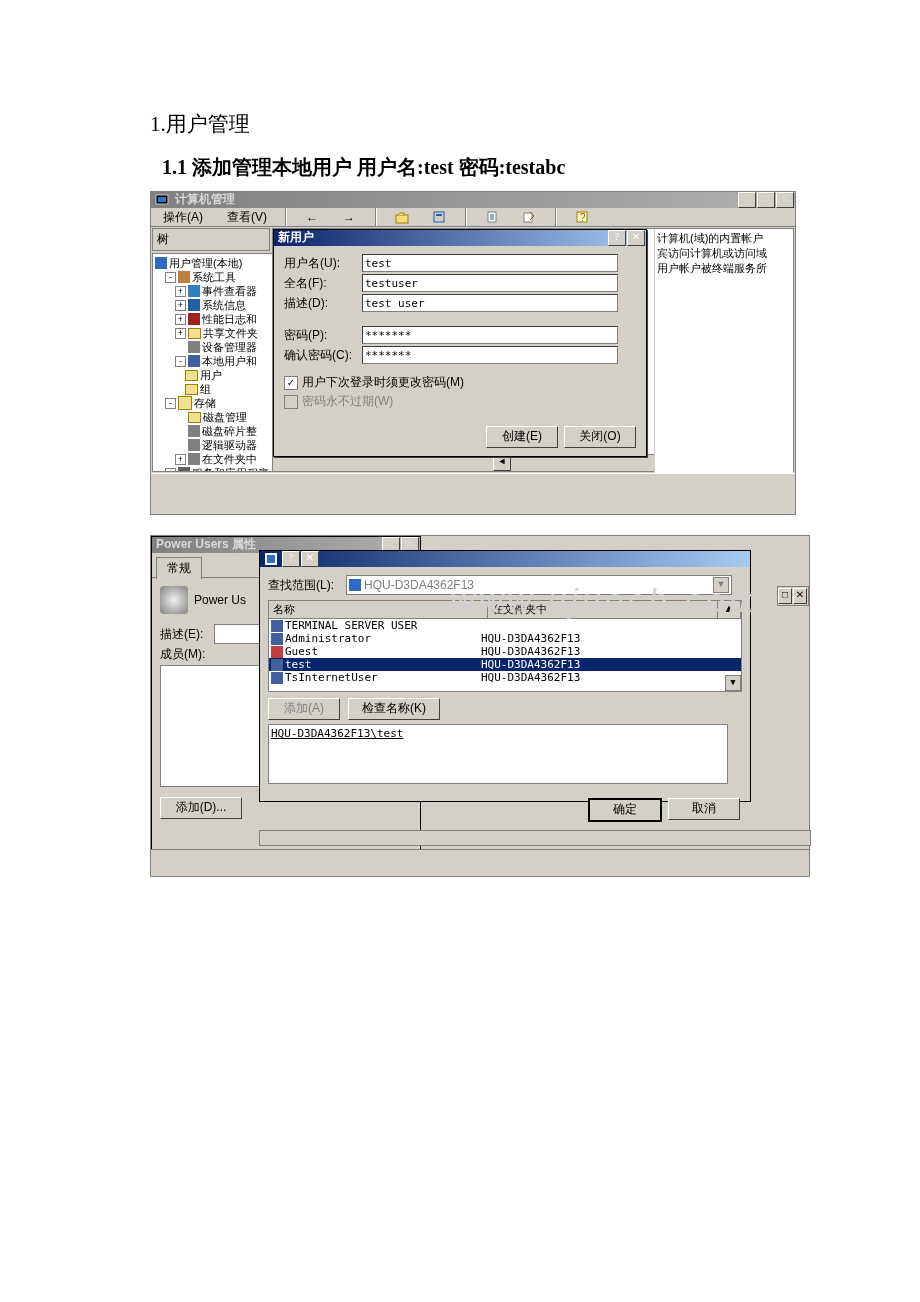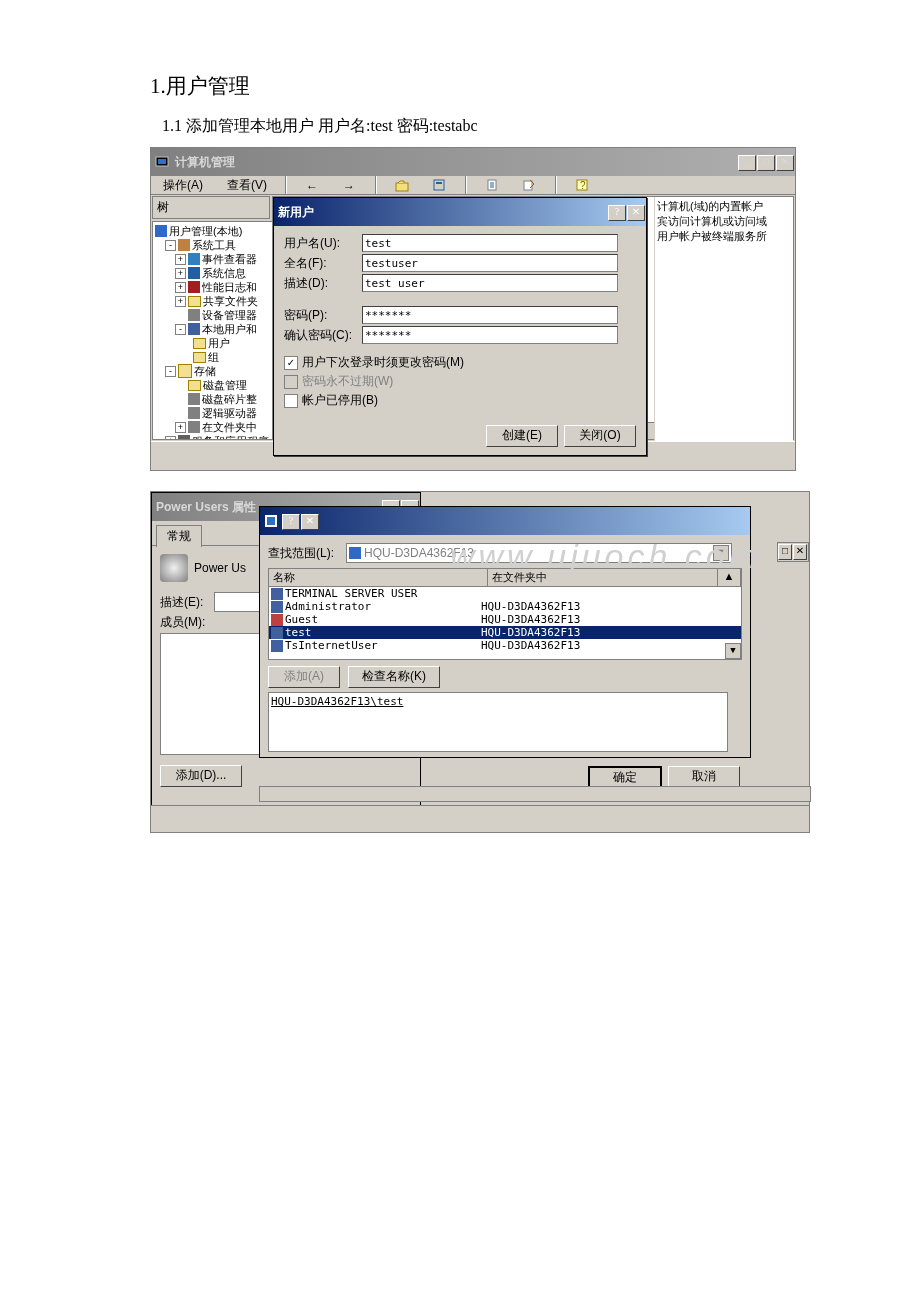--- a/index.html
+++ b/index.html
@@ -1,37 +1,37 @@
 <!DOCTYPE html>
 <html><head>
 <meta charset="utf-8">
 <style>
   html,body{margin:0;padding:0;background:#fff;font-family:"SimSun","宋体",serif;font-size:21px;color:#000;width:920px}
-  .page{padding:72px 150px 50px 150px}
+  .page{padding:110px 150px 50px 150px}
   h1{font-size:21px;font-weight:normal;margin:0 0 16px 0}
-  h2{font-size:16px;font-weight:normal;margin:0 0 10px 12px}
+  h2{font-size:20px;font-weight:bold;margin:0 0 10px 12px}
   .win{font-family:"NSimSun","宋体","Tahoma",sans-serif;font-size:12px;color:#000;background:#d4d0c8;border:1px solid #808080;position:relative}
   
   .s1{width:644px;height:322px;margin:0 0 20px 0}
-  .titlebar{background:linear-gradient(#08246b,#a6caf0);background:#08246b;color:#fff;height:28px;display:flex;align-items:center}
+  .titlebar{background:linear-gradient(#08246b,#a6caf0);background:#08246b;color:#fff;height:16px;display:flex;align-items:flex-end}
   .tb-dark{background:linear-gradient(to right,#808080,#b0b0b0);color:#d8d8d8}
   .tb-blue{background:linear-gradient(to right,#0a246a,#a6caf0);color:#fff}
   .tb-icon{width:16px;height:16px;margin:0 3px;display:inline-flex;align-items:center;justify-content:center}
   .tb-title{flex:1;font-weight:bold;padding-left:2px}
   .winbtn{width:16px;height:14px;background:#d4d0c8;border:1px solid #fff;border-right-color:#404040;border-bottom-color:#404040;margin:1px 1px 0 0;font-size:10px;line-height:12px;text-align:center;font-family:Tahoma}
   .menubar{height:18px;display:flex;align-items:center;border-bottom:1px solid #808080}
   .menubar span{margin:0 6px}
   .toolbar{height:24px;display:flex;align-items:center;border-bottom:1px solid #808080;gap:3px;padding:0 3px}
   .tbtn{width:20px;height:20px;display:inline-flex;align-items:center;justify-content:center;border:1px solid transparent}
   .sep{width:1px;height:18px;background:#808080;box-shadow:1px 0 #fff}
   .body1{display:flex;height:246px}
   .treepane{width:118px;background:#fff;border:1px solid #808080;margin:1px;overflow:hidden;font-size:11px;line-height:14px;padding:2px}
   .treepane .row{white-space:nowrap;display:flex;align-items:center;gap:2px}
   .sq{width:9px;height:9px;border:1px solid #808080;display:inline-flex;align-items:center;justify-content:center;font-size:9px;line-height:9px}
-  .i1{margin-left:0}.i2{margin-left:10px}.i3{margin-left:20px}.i4{margin-left:38px}
+  .i1{margin-left:0}.i2{margin-left:10px}.i3{margin-left:20px}.i4{margin-left:30px}
   .ic{width:12px;height:12px;display:inline-block}
   .ic-comp{background:#316ac5}
   .ic-tool{background:#c08040}
   .ic-book{background:#3080c0}
   .ic-info{background:#2060a0}
   .ic-perf{background:#a02020}
   .ic-fold{background:#f0e090;border:1px solid #a08000;width:11px;height:9px}
   .ic-dev{background:#808080}
   .ic-user{background:#4060a0}
   .ic-stor{background:#f0e090;border:1px solid #a08000}
@@ -255,24 +255,20 @@
               </div>
             <div style="height:6px"></div>
             <div class="frow">
                 <span class="chk">✓</span>
                 <span>用户下次登录时须更改密码(M)</span>
               </div>
             <div class="frow gray">
                 <span class="chk disabled"></span>
                 <span>密码永不过期(W)</span>
               </div>
-            <div class="frow">
-                <span class="chk"></span>
-                <span>帐户已停用(B)</span>
-              </div>
           </div>
           <div class="btnrow">
             <div class="wbtn">创建(E)</div>
             <div class="wbtn">关闭(O)</div>
           </div>
         </div>
         <div class="rightcol">
           <div>计算机(域)的内置帐户</div>
           <div>宾访问计算机或访问域</div>
           <div>用户帐户被终端服务所</div>

